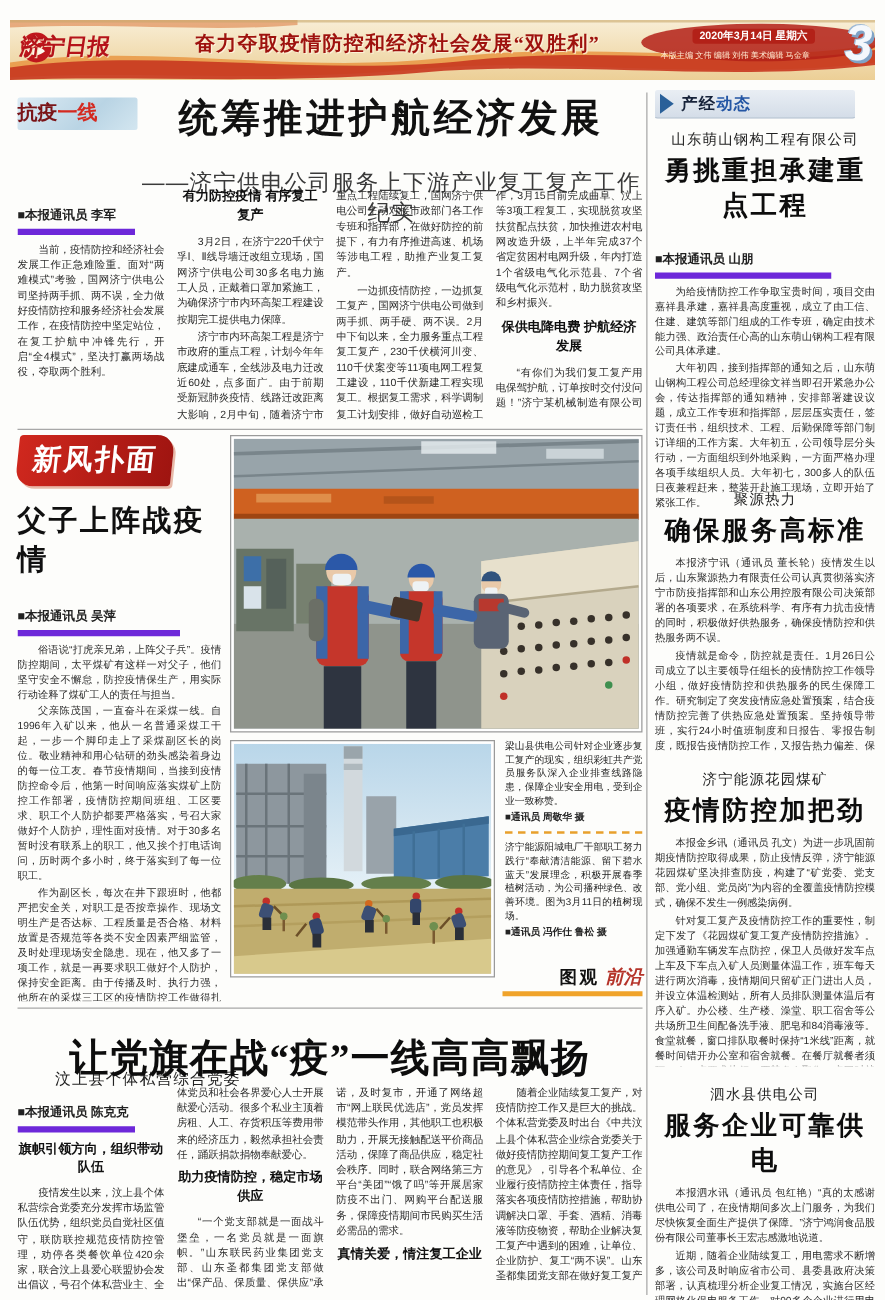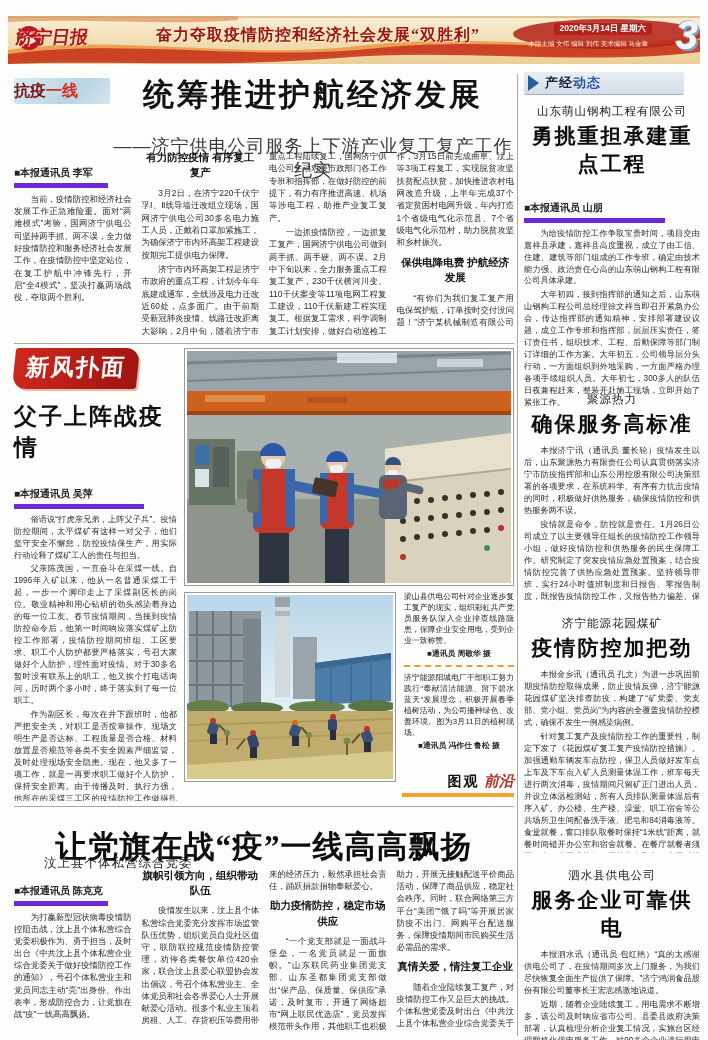--- a/index.html
+++ b/index.html
@@ -45,21 +45,21 @@
   .feature-title{font-size:23px;font-weight:900;letter-spacing:2px;color:#101010;margin:12px 0 0;
         font-family:"Liberation Serif",serif;}
   .feature-body{margin-top:8px;height:330px;overflow:hidden;font-size:8.2px;line-height:1.46;
         text-align:justify;color:#2b2b2b;}
   
   .photo{position:absolute;background:#fff;border:1px solid #9a9a9a;padding:2px;}
   .photo svg{display:block;}
   
   .captions{position:absolute;left:404px;top:592px;width:110px;height:176px;overflow:hidden;
         font-size:7.8px;line-height:1.4;text-align:justify;color:#242424;}
-  .cap-credit{text-align:center;font-weight:bold;margin:2px 0 4px;}
+  .cap-credit{text-align:left;font-weight:bold;margin:2px 0 4px;}
   .cap-sep{border:none;border-top:2px dashed #e8a02c;margin:6px 0;position:relative;}
   .cap-sep::after{content:"";position:absolute;right:-2px;top:-5px;width:8px;height:8px;border-radius:50%;background:#f0a32a;}
   .photo-badge{position:absolute;left:402px;top:772px;width:112px;text-align:right;
         border-bottom:4px solid #f0a32a;padding-bottom:2px;}
   .photo-badge .g1{font-size:14px;font-weight:900;color:#111;letter-spacing:2px;}
   .photo-badge .g2{font-size:15px;font-weight:bold;font-style:italic;color:#b5342a;
         font-family:"Liberation Serif",serif;}
   
   .bottom-kicker{position:absolute;left:44px;top:812px;font-size:12.5px;color:#222;letter-spacing:1px;margin-top:43px;}
   .bottom-title{position:absolute;left:14px;top:826px;width:500px;text-align:center;
@@ -325,21 +325,20 @@
   </div>
   <div class="photo-badge">
     <span class="g1">图观</span>
     <span class="g2">前沿</span>
   </div>
 
   <div class="bottom-kicker">汶上县个体私营综合党委</div>
   <div class="bottom-title">让党旗在战“疫”一线高高飘扬</div>
   <div class="bottom-cols colflow">
       <div class="byline">■本报通讯员 陈克克</div>
-      <p>为打赢新型冠状病毒疫情防控阻击战，汶上县个体私营综合党委积极作为、勇于担当，及时出台《中共汶上县个体私营企业综合党委关于做好疫情防控工作的通知》，号召个体私营业主和党员同志主动“亮”出身份、作出表率，形成防控合力，让党旗在战“疫”一线高高飘扬。</p>
       <div class="subhead">旗帜引领方向，组织带动队伍</div>
       <p>疫情发生以来，汶上县个体私营综合党委充分发挥市场监管队伍优势，组织党员自觉社区值守，联防联控规范疫情防控管理，劝停各类餐饮单位420余家，联合汶上县爱心联盟协会发出倡议，号召个体私营业主、全体党员和社会各界爱心人士开展献爱心活动。很多个私业主顶着房租、人工、存货积压等费用带来的经济压力，毅然承担社会责任，踊跃捐款捐物奉献爱心。</p>
       <div class="subhead">助力疫情防控，稳定市场供应</div>
       <p>“一个党支部就是一面战斗堡垒，一名党员就是一面旗帜。”山东联民药业集团党支部、山东圣都集团党支部做出“保产品、保质量、保供应”承诺，及时复市，开通了网络超市“网上联民优选店”，党员发挥模范带头作用，其他职工也积极助力，开展无接触配送平价商品活动，保障了商品供应，稳定社会秩序。同时，联合网络第三方平台“美团”“饿了吗”等开展居家防疫不出门、网购平台配送服务，保障疫情期间市民购买生活必需品的需求。</p>
       <div class="subhead">真情关爱，情注复工企业</div>
       <p>随着企业陆续复工复产，对疫情防控工作又是巨大的挑战。个体私营党委及时出台《中共汶上县个体私营企业综合党委关于做好疫情防控期间复工复产工作的意见》，引导各个私单位、企业履行疫情防控主体责任，指导落实各项疫情防控措施，帮助协调解决口罩、手套、酒精、消毒液等防疫物资，帮助企业解决复工复产中遇到的困难，让单位、企业防护、复工“两不误”。山东圣都集团党支部在做好复工复产的同时，发挥党员表率作用，党员干部全部冲在一线，指导检查复工工地消毒消杀工作，切实做到防疫复工双重防控。目前，圣都集团各项重点任务正在有序推进中。</p>
     </div>
 
   <div class="rail-badge">
     <span class="arrow"></span>

